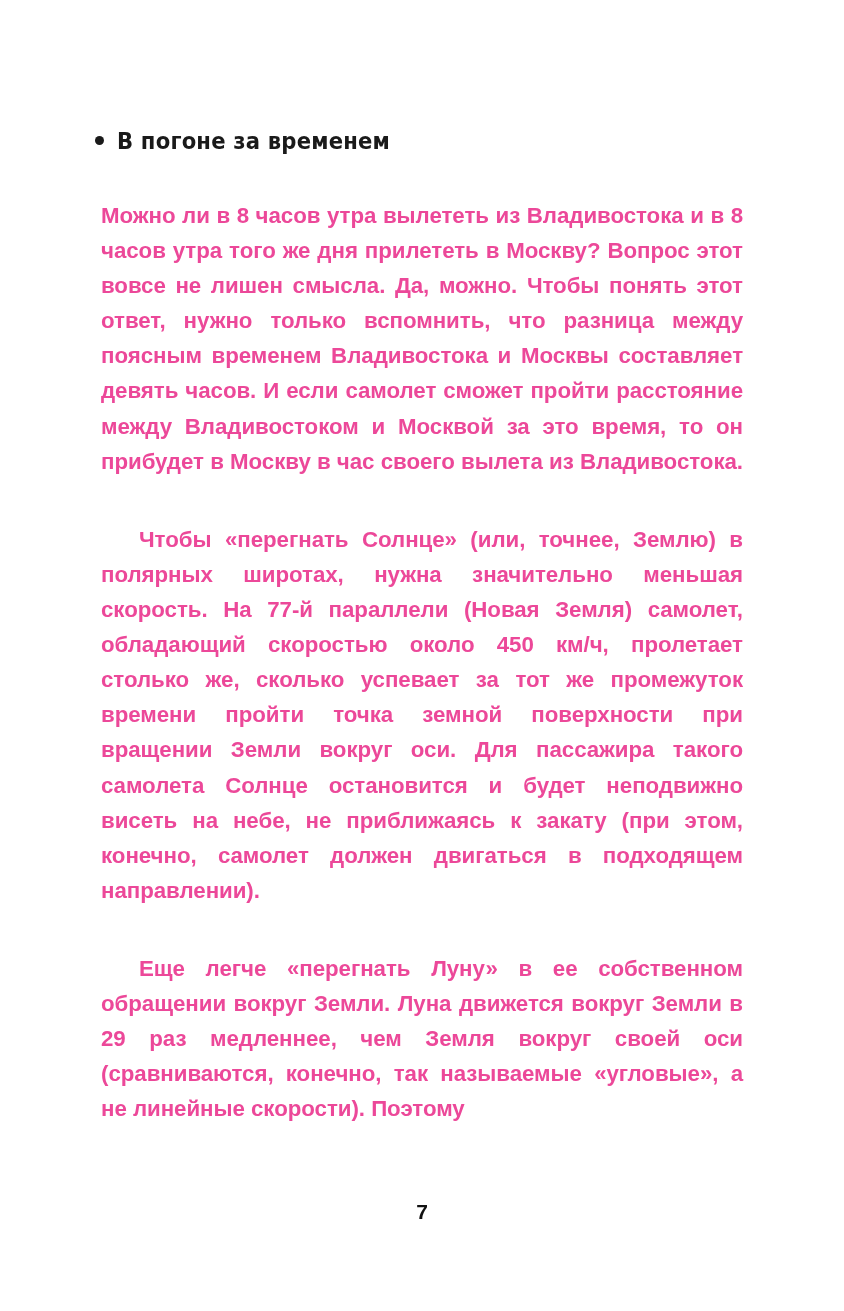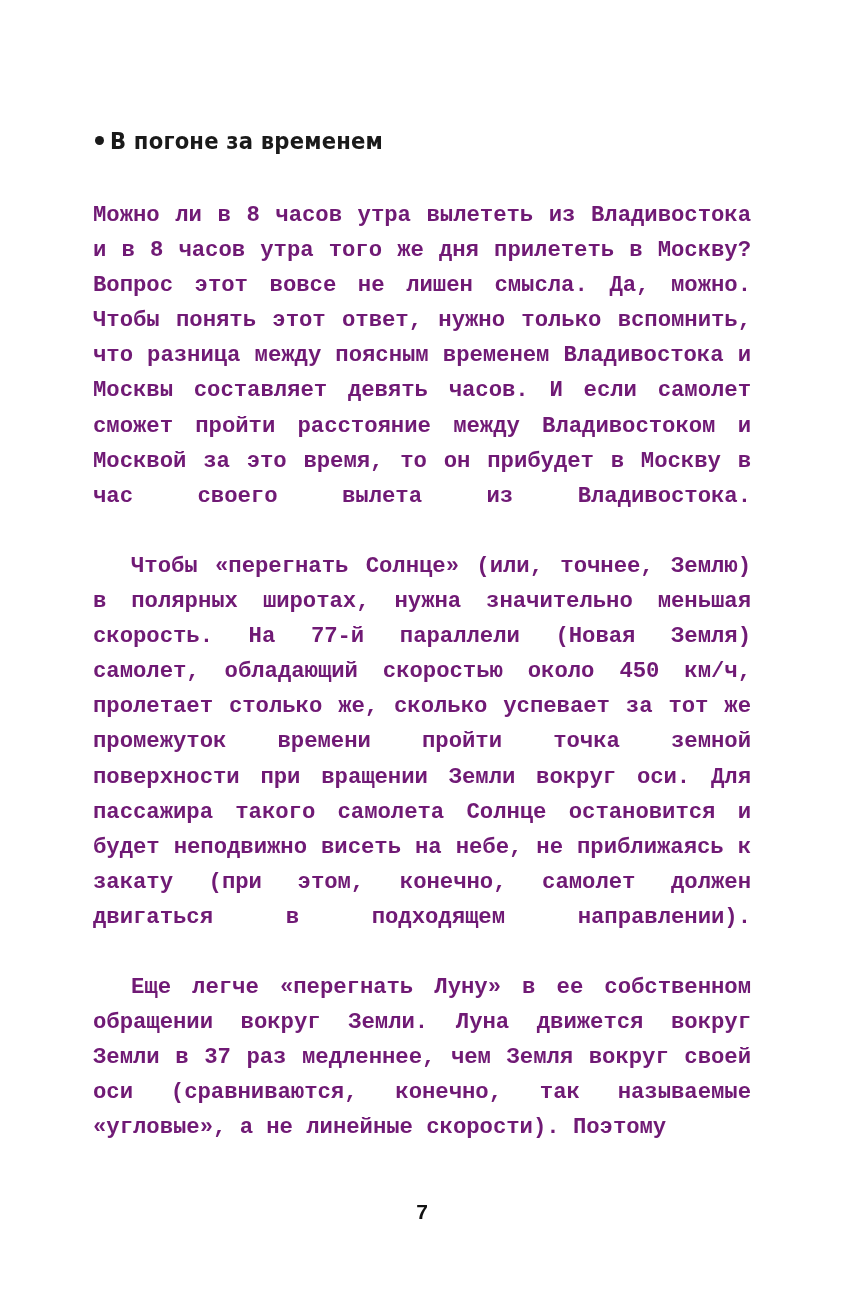--- a/index.html
+++ b/index.html
@@ -22,21 +22,21 @@
     position: absolute;
     left: 93px;
     top: 128px;
     width: 658px;
   }
 
   
   .heading-row {
     display: flex;
     align-items: baseline;
-    gap: 6px;
+    gap: 13px;
     margin: 0 0 44px 2px;
   }
 
   .bullet {
     width: 9px;
     height: 9px;
     border-radius: 50%;
     background: #1a1a1a;
     flex: 0 0 auto;
     position: relative;
@@ -49,28 +49,28 @@
     font-size: 23px;
     letter-spacing: 0.2px;
     color: #1a1a1a;
     transform: scaleX(0.92);
     transform-origin: left center;
     white-space: nowrap;
   }
 
   
   .body-text p {
-    font-family: Liberation Mono, monospace;
+    font-family: Liberation Sans, sans-serif;
     font-weight: 700;
     font-size: 22.3px;
     line-height: 35.1px;
-    color: #701a75;
+    color: #ec4899;
     text-align: justify;
     text-justify: inter-word;
-    margin: 0;
+    margin: 8px;
     letter-spacing: -0.05px;
     -webkit-hyphens: none;
     hyphens: none;
   }
 
   .body-text p.indent {
     text-indent: 38px;
   }
 
   
@@ -101,20 +101,20 @@
   <div class="content">
 
     <div class="heading-row">
       <span class="bullet"></span>
       <span class="heading-text">В погоне за временем</span>
     </div>
 
     <div class="body-text">
       <p class="justify-last">Можно ли в 8 часов утра вылететь из Владивостока и в 8 часов утра того же дня прилететь в Москву? Вопрос этот вовсе не лишен смысла. Да, можно. Чтобы понять этот ответ, нужно только вспомнить, что разница между поясным временем Владивостока и Москвы составляет девять часов. И если самолет сможет пройти расстояние между Владивостоком и Москвой за это время, то он прибудет в Москву в час своего вылета из Владивостока.</p>
       <p class="indent justify-last">Чтобы «перегнать Солнце» (или, точнее, Землю)  в полярных широтах, нужна значительно меньшая скорость. На 77-й параллели (Новая Земля) самолет, обладающий скоростью около 450 км/ч, пролетает столько же, сколько успевает за тот же промежуток времени пройти точка земной поверхности при вращении Земли вокруг оси. Для пассажира такого самолета Солнце остановится и будет неподвижно висеть на небе, не приближаясь к закату (при этом, конечно, самолет должен двигаться в подходящем направлении).</p>
-      <p class="indent">Еще легче «перегнать Луну» в ее собственном обращении вокруг Земли. Луна движется вокруг Земли в 37 раз медленнее, чем Земля вокруг своей оси (сравниваются, конечно, так называемые «угловые», а не линейные скорости). Поэтому</p>
+      <p class="indent">Еще легче «перегнать Луну» в ее собственном обращении вокруг Земли. Луна движется вокруг Земли в 29 раз медленнее, чем Земля вокруг своей оси (сравниваются, конечно, так называемые «угловые», а не линейные скорости). Поэтому</p>
     </div>
 
   </div>
 
   <div class="folio">7</div>
 
 </div>
 
 </body></html>

